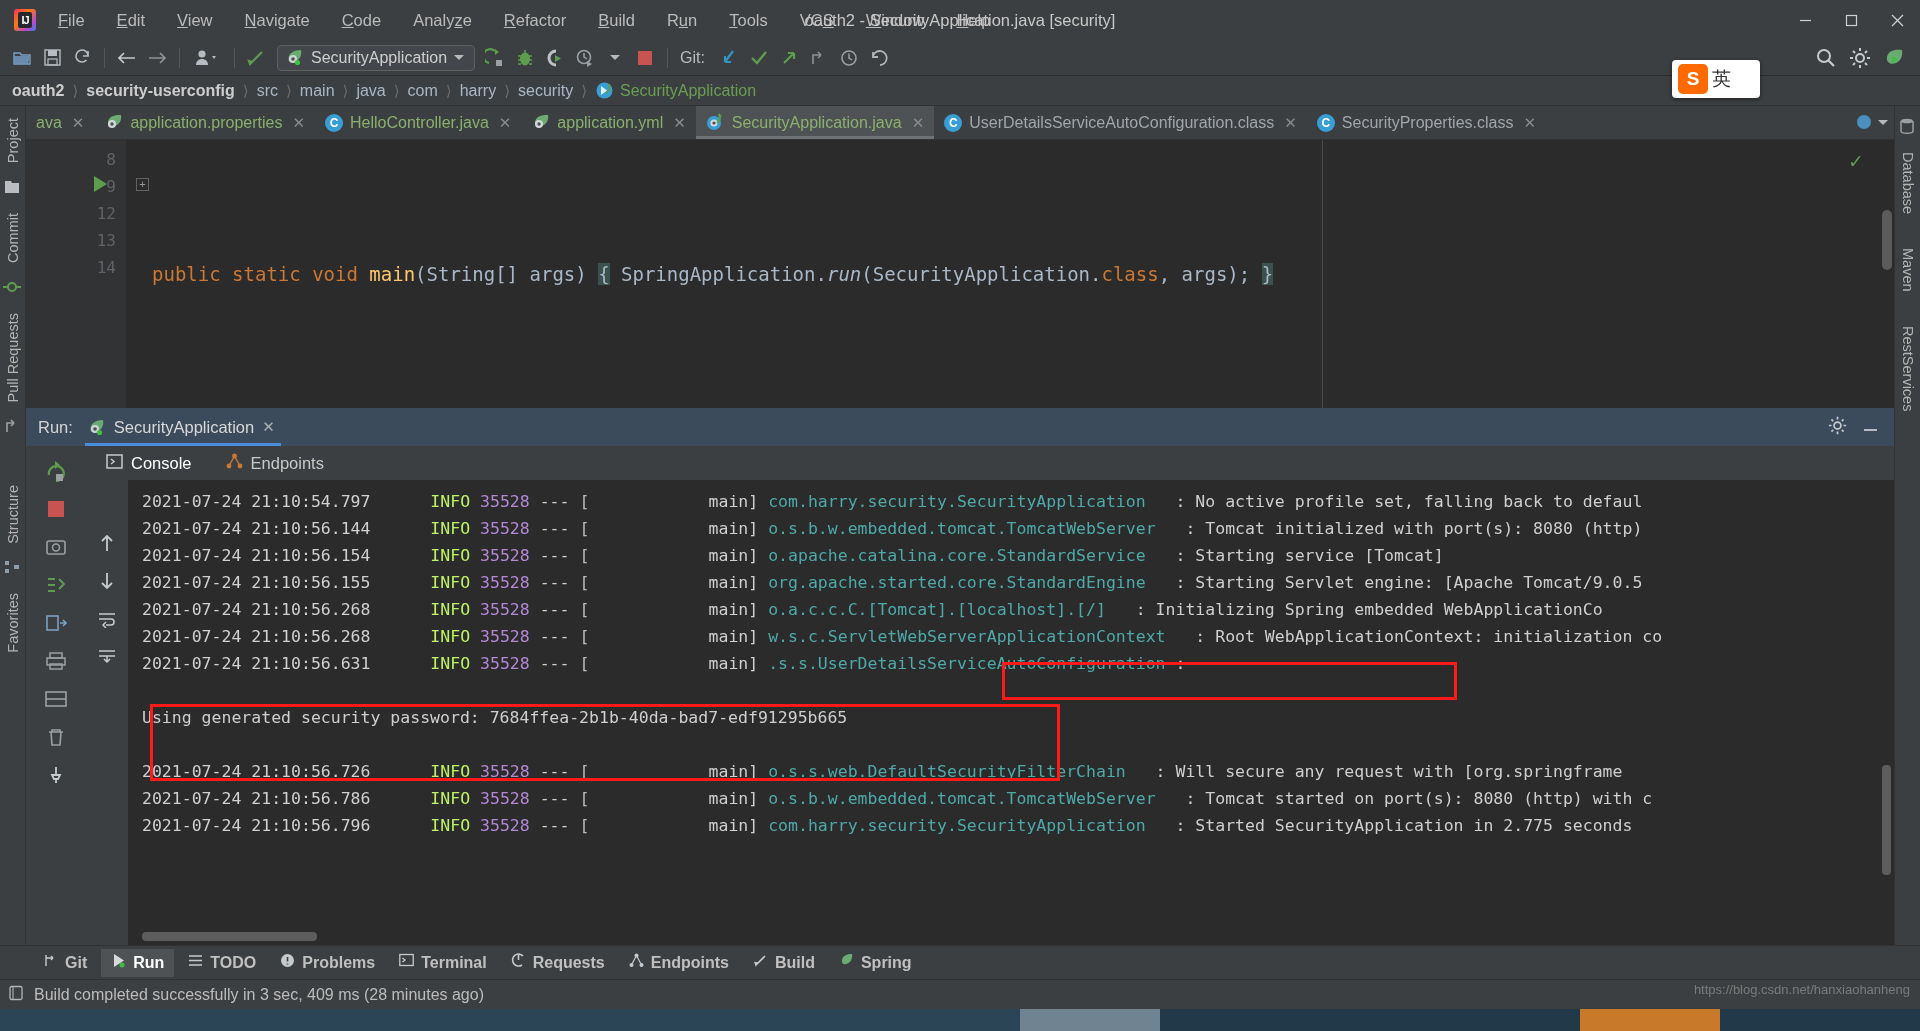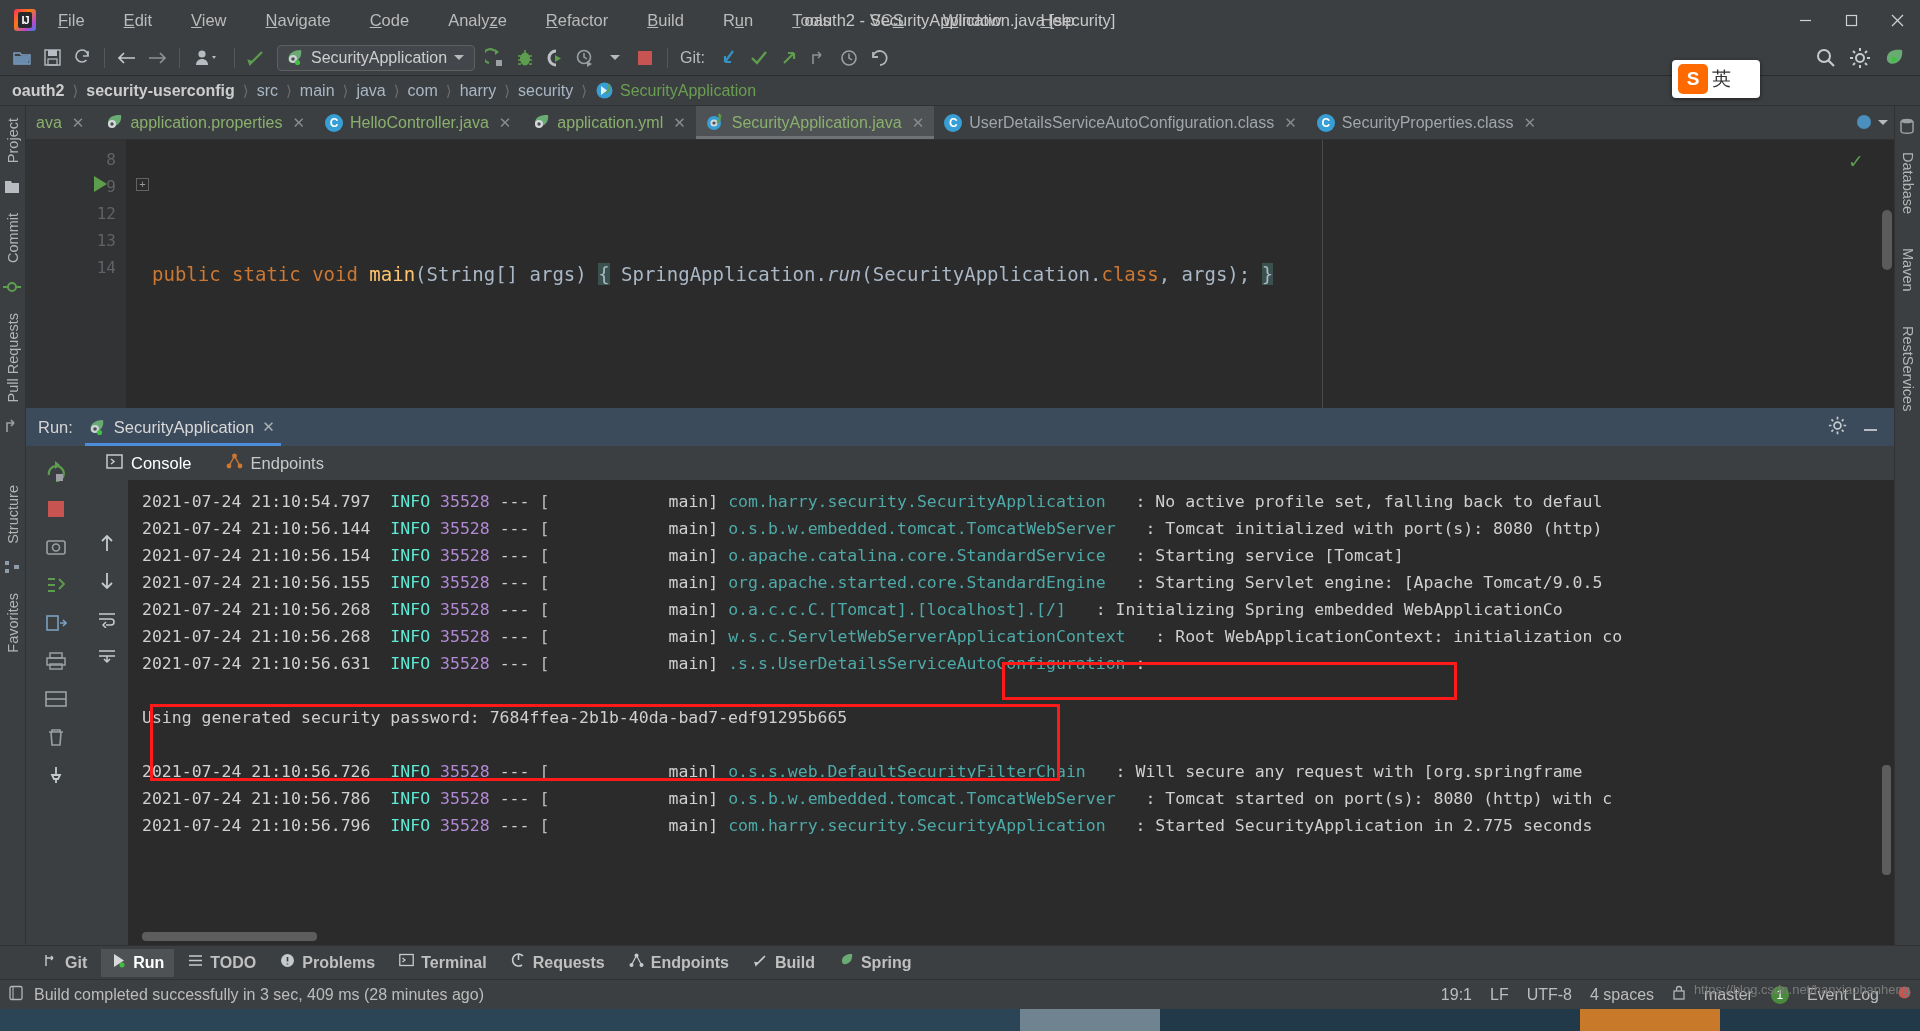--- a/index.html
+++ b/index.html
@@ -34,21 +34,21 @@
     position: absolute; inset: 2px;
     background: linear-gradient(135deg,#fe315d 0%,#f97a12 40%,#b24ad1 75%,#2f86e5 100%);
     border-radius: 3px;
   }
   .ij-logo .in {
     position: absolute; left: 6px; top: 5px; right: 6px; bottom: 5px;
     background: #27282c; border-radius: 2px;
     color: #fff; font-size: 11px; font-weight: bold;
     text-align: center; line-height: 16px; letter-spacing: -1px;
   }
-  .menu { display: flex; gap: 19px; }
+  .menu { display: flex; gap: 12px; }
   .menu-item {
     padding: 4px 10px; font-size: 16.5px; color: #bbbbbb;
     cursor: default; white-space: nowrap;
   }
   .menu-item .mn { text-decoration: underline; }
   .win-title {
     position: absolute; left: 0; right: 0; text-align: center;
     font-size: 16.5px; color: #c8c8c8; pointer-events: none;
   }
   .win-ctrl {
@@ -226,21 +226,21 @@
   }
   .ctab { display: flex; align-items: center; gap: 8px; padding: 4px 6px; }
   .ctab.active { color: #ffffff; }
   .console {
     flex: 1 1 auto; background: #2b2b2b; position: relative; overflow: hidden;
     font-family: "DejaVu Sans Mono", monospace; font-size: 16.5px;
     padding-top: 8px;
   }
   .logline { height: 27px; line-height: 27px; white-space: pre; padding-left: 14px; }
   .lg-time { color: #d0d0d0; }
-  .lg-info { color: #5eead4; }
+  .lg-info { color: #bef264; margin-left: 40px; }
   .lg-pid  { color: #b389d6; }
   .lg-dash { color: #cfcfcf; }
   .lg-thread { color: #cfcfcf; }
   .lg-logger { color: #4eaaa8; }
   .lg-msg { color: #cfcfcf; }
   .blankline { height: 27px; }
   .pw-line { padding-left: 14px; color: #cfcfcf; white-space: pre; height: 27px; line-height: 27px; }
 
   .hl-box1 {
     position: absolute; border: 3px solid #ff1a1a; pointer-events: none;
@@ -887,40 +887,20 @@
   </div>
 
   <div class="statusbar">
     <span>
       <svg width="16" height="16" viewBox="0 0 16 16">
           <rect x="2" y="1.5" width="12" height="13" rx="1.5" fill="none" stroke="#b0b5b8" stroke-width="1.3"></rect>
           <path d="M5 1.5v13" stroke="#b0b5b8" stroke-width="1.1"></path>
         </svg>
     </span>
     <span>Build completed successfully in 3 sec, 409 ms (28 minutes ago)</span>
-    <span class="sb-right">
-      <span>19:1</span>
-      <span>LF</span>
-      <span>UTF-8</span>
-      <span>4 spaces</span>
-      <span>
-        <svg width="14" height="15" viewBox="0 0 14 15">
-            <rect x="2" y="6" width="10" height="8" fill="none" stroke="#b0b5b8" stroke-width="1.3"></rect>
-            <path d="M4.5 6V4a2.5 2.5 0 015 0v2" fill="none" stroke="#b0b5b8" stroke-width="1.3"></path>
-          </svg>
-      </span>
-      <span>master</span>
-      <span class="evt-badge">1</span>
-      <span>Event Log</span>
-      <span>
-        <svg width="15" height="15" viewBox="0 0 15 15">
-            <circle cx="7.5" cy="7.5" r="6" fill="#c75450"></circle>
-          </svg>
-      </span>
-    </span>
   </div>
 
   <div class="taskbar">
     <div class="tb-seg" style="width:1020px;background:#2b4556"></div>
     <div class="tb-seg" style="width:140px;background:#6f8390"></div>
     <div class="tb-seg" style="width:420px;background:#22394a"></div>
     <div class="tb-seg" style="width:140px;background:#c87a2a"></div>
     <div class="tb-seg" style="flex:1;background:#22394a"></div>
   </div>
 

